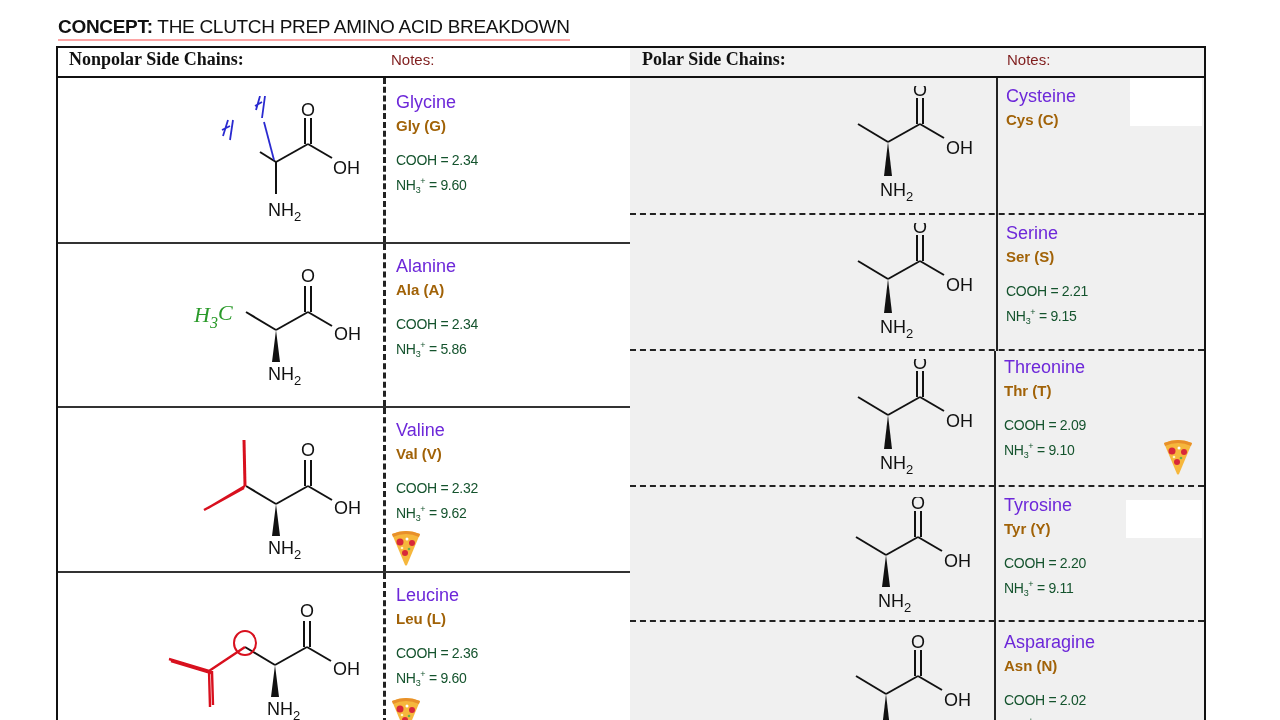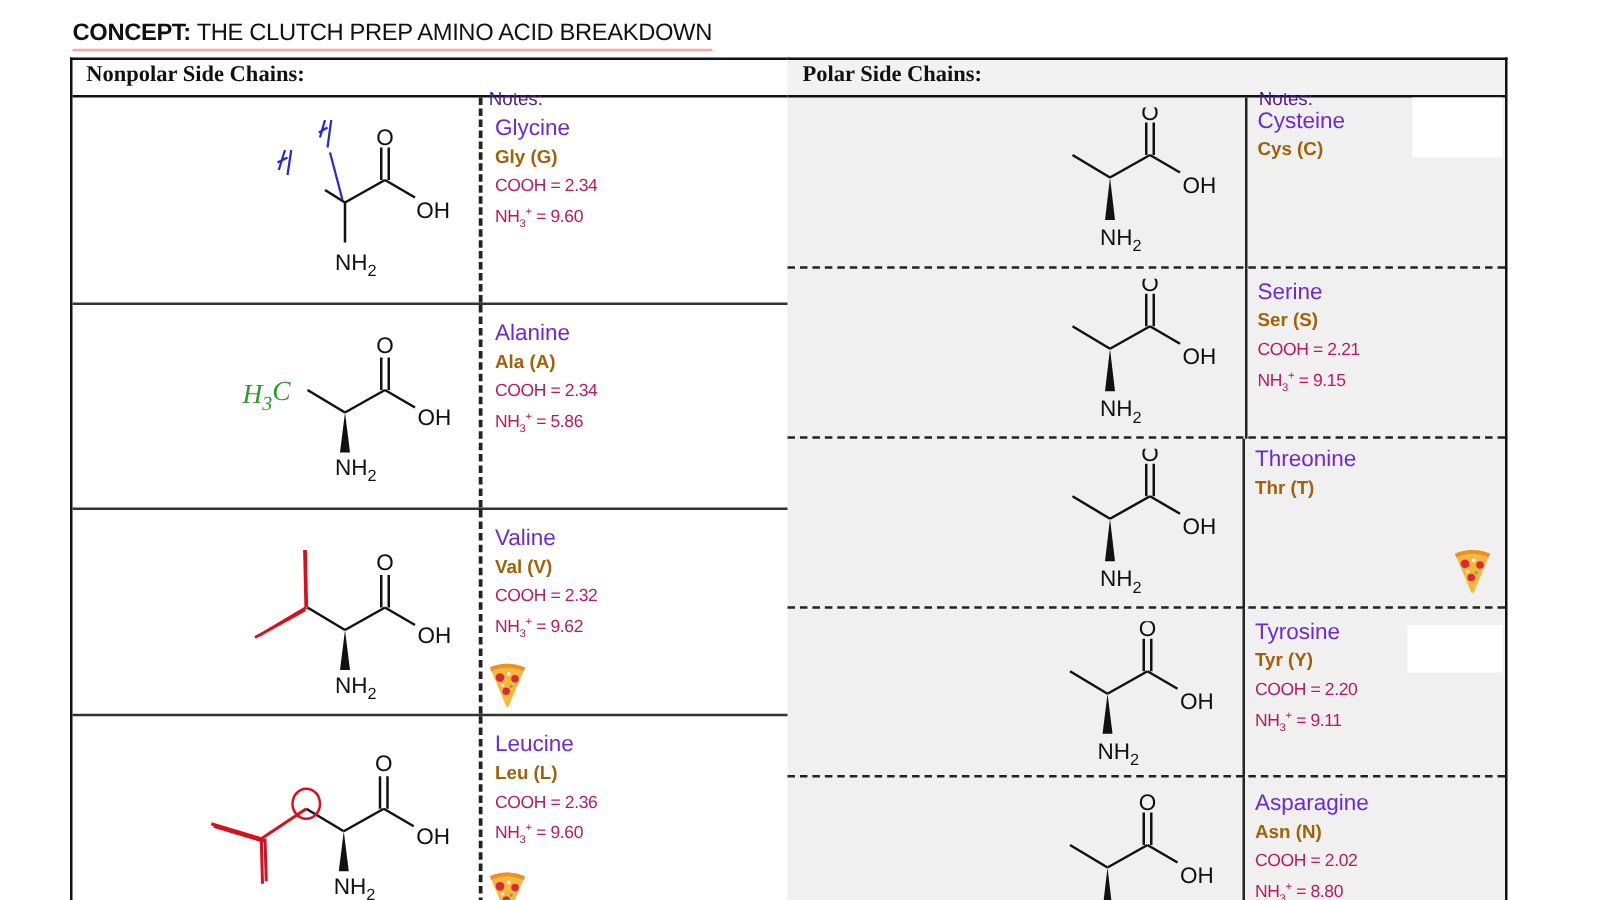--- a/index.html
+++ b/index.html
@@ -15,21 +15,21 @@
 
   
   .left-panel {
     position: absolute; left: 56px; top: 46px; width: 574px; height: 680px;
     border-left: 2px solid #111; border-top: 2px solid #111; background: #fff;
   }
   .panel-header {
     position: absolute; left: 0; top: 0; height: 28px; border-bottom: 2px solid #111;
   }
   .hdr-title { position: absolute; top: 1px; font-size: 18px; font-weight: bold; font-family: Liberation Serif, serif; }
-  .hdr-notes { position: absolute; top: 3px; font-size: 15px; color: #4c1d95; margin-top: 20px; }
+  .hdr-notes { position: absolute; top: 3px; font-size: 15px; color: #7f1d1d; }
 
   .left-row {
     position: absolute; left: 0; width: 574px; border-bottom: 2px solid #333;
   }
   .left-row.last { border-bottom: none; }
   .notes-divider {
     position: absolute; left: 325px; top: 0; bottom: 0; border-left: 3px dashed #222;
   }
 
   
@@ -46,21 +46,21 @@
     position: absolute; left: 0; right: 0; bottom: 0; border-bottom: 2px dashed #222;
   }
   .right-divider {
     position: absolute; left: 366px; top: 0; bottom: 0; border-left: 2px solid #222;
   }
 
   .structure { position: absolute; }
   .notes { position: absolute; }
   .aa-name { font-size: 18px; color: #6d28d9; white-space: nowrap; }
   .aa-abbr { font-size: 15px; font-weight: bold; margin-top: 4px; color: #a16207; white-space: nowrap; }
-  .aa-pka { font-size: 14px; color: #be185d; margin-top: 4px; line-height: 21px; white-space: nowrap; letter-spacing: -0.3px; }
+  .aa-pka { font-size: 14px; color: #14532d; margin-top: 16px; line-height: 21px; white-space: nowrap; letter-spacing: -0.3px; }
   .aa-pka sub { font-size: 9px; }
   .aa-pka sup { font-size: 9px; }
   .white-patch { position: absolute; background: #fff; }
   .pizza { position: absolute; width: 32px; height: 38px; }
 </style>
 </head>
 <body>
 
 <svg width="0" height="0" style="position:absolute">
   <defs>
@@ -258,20 +258,24 @@
       <line x1="67" y1="38" x2="67" y2="12" stroke="#111" stroke-width="2"></line>
       <line x1="73" y1="38" x2="73" y2="12" stroke="#111" stroke-width="2"></line>
       <polygon points="38,56 34,90 42,90" fill="#111"></polygon>
       <text x="63" y="10" font-size="18" font-family="Liberation Sans, sans-serif" fill="#111">O</text>
       <text x="96" y="68" font-size="18" font-family="Liberation Sans, sans-serif" fill="#111">OH</text>
       <text x="30" y="110" font-size="18" font-family="Liberation Sans, sans-serif" fill="#111">NH<tspan font-size="13" dy="5">2</tspan></text>
     </svg>
     <div class="notes" style="left:374px;top:6px;">
       <div class="aa-name">Threonine</div>
       <div class="aa-abbr">Thr (T)</div>
+      <div class="aa-pka">
+        <div>COOH = <span>2.09</span></div>
+        <div>NH<sub>3</sub><sup>+</sup> = <span>9.10</span></div>
+      </div>
     </div>
     <svg class="pizza" style="left:532px;top:86px;" viewBox="0 0 32 38">
         <use href="#pizza"></use>
       </svg>
   </div>
 
   <div class="right-row" style="top:439px;height:135px;">
     <div class="right-divider" style="left:364px;"></div>
     <div class="dash-bottom"></div>
     <svg class="structure" style="left:218px;top:10px;" width="140" height="130">

